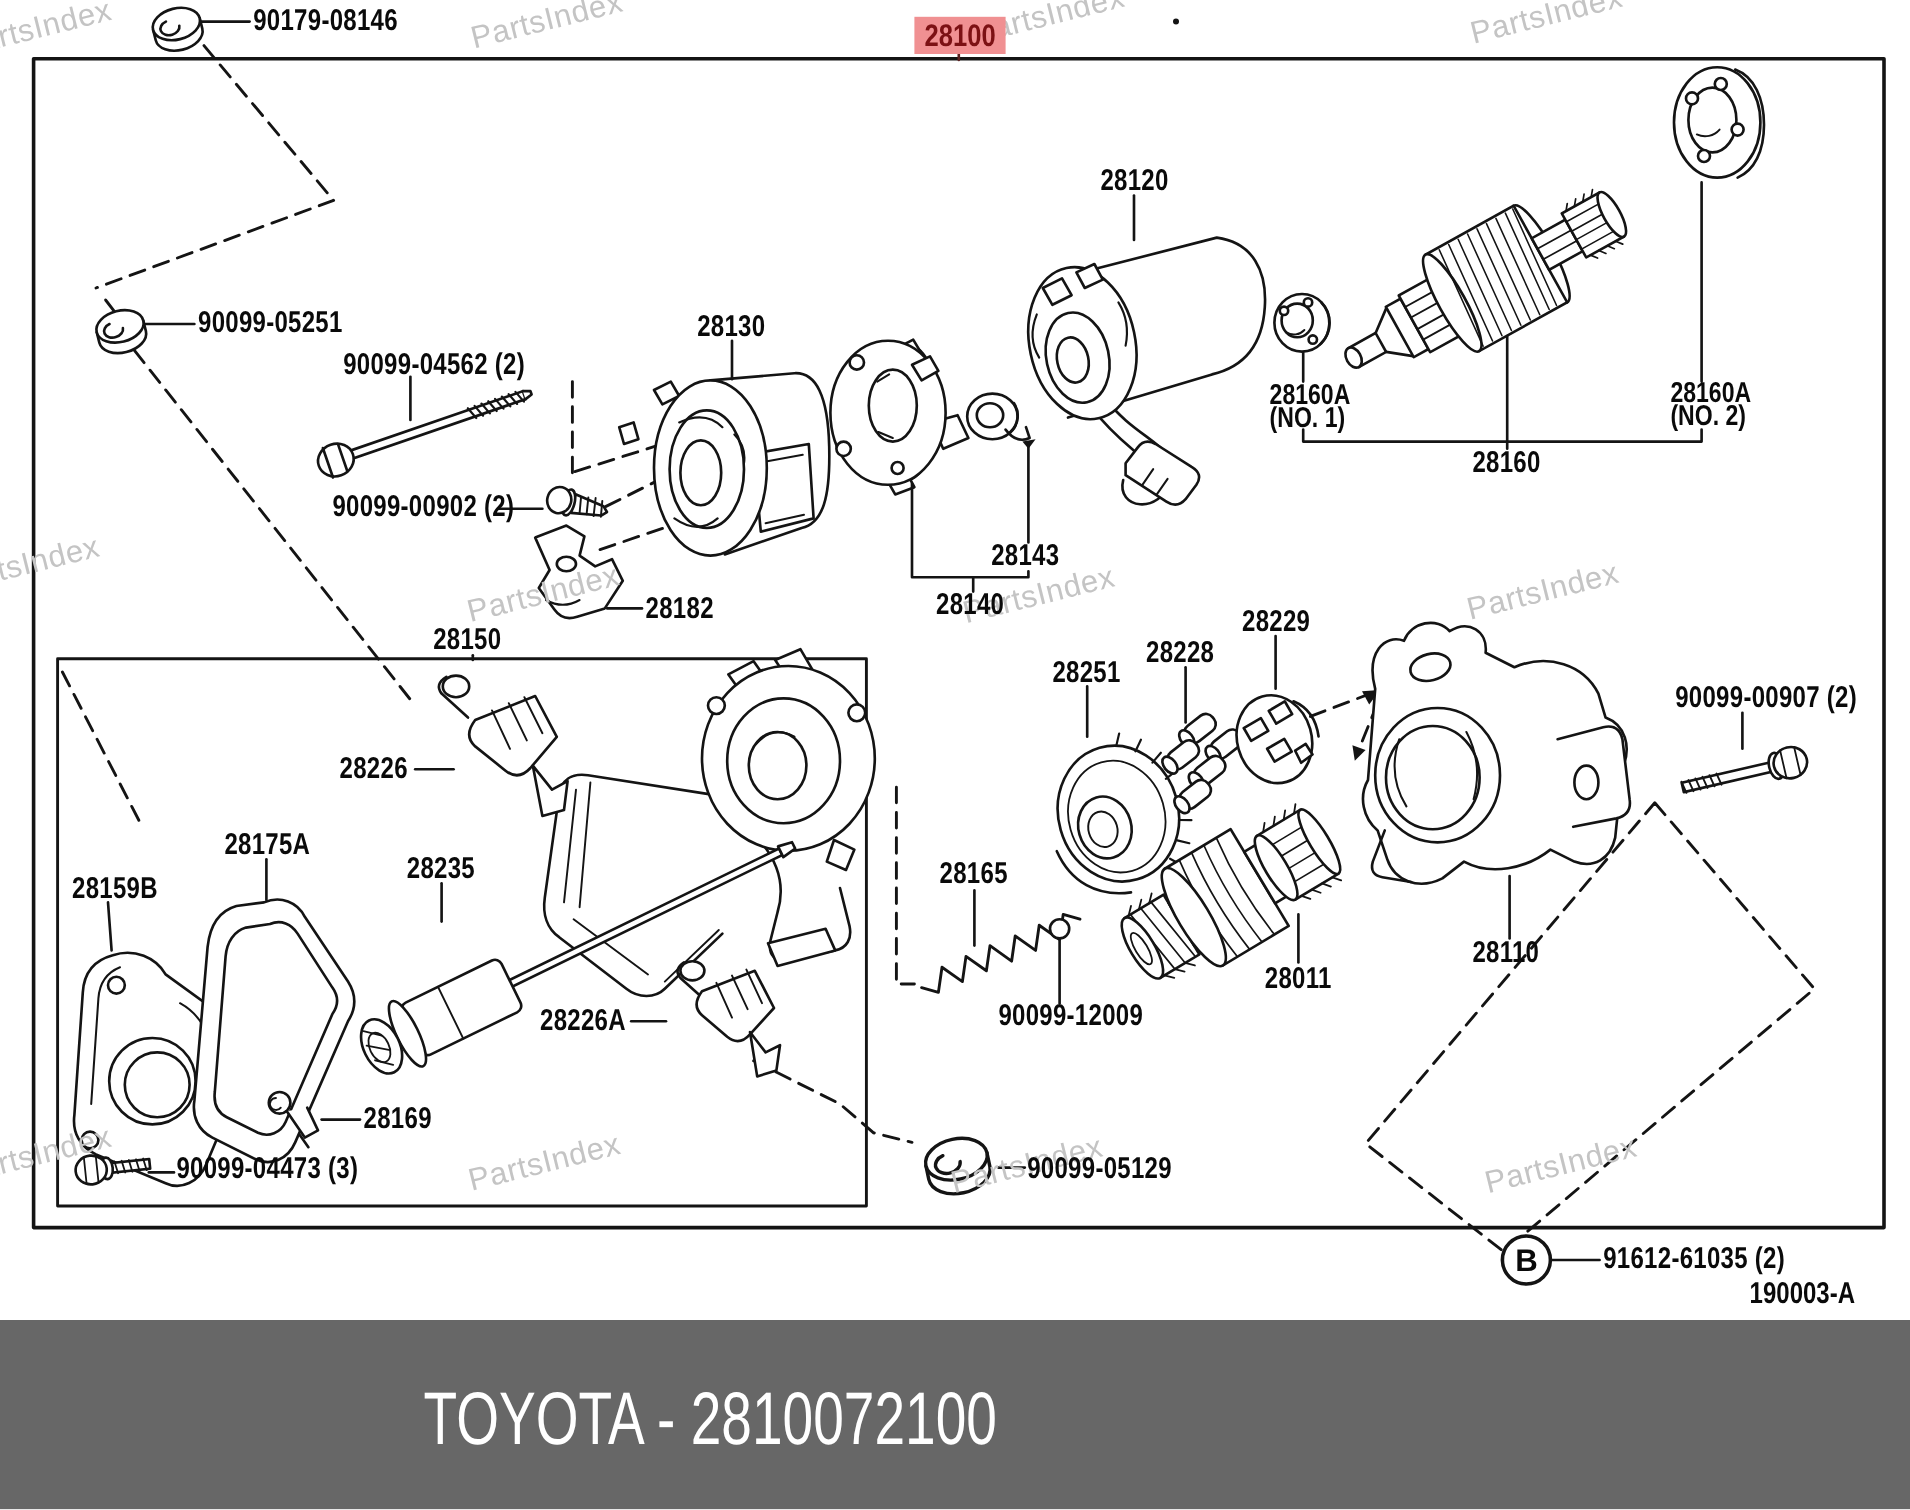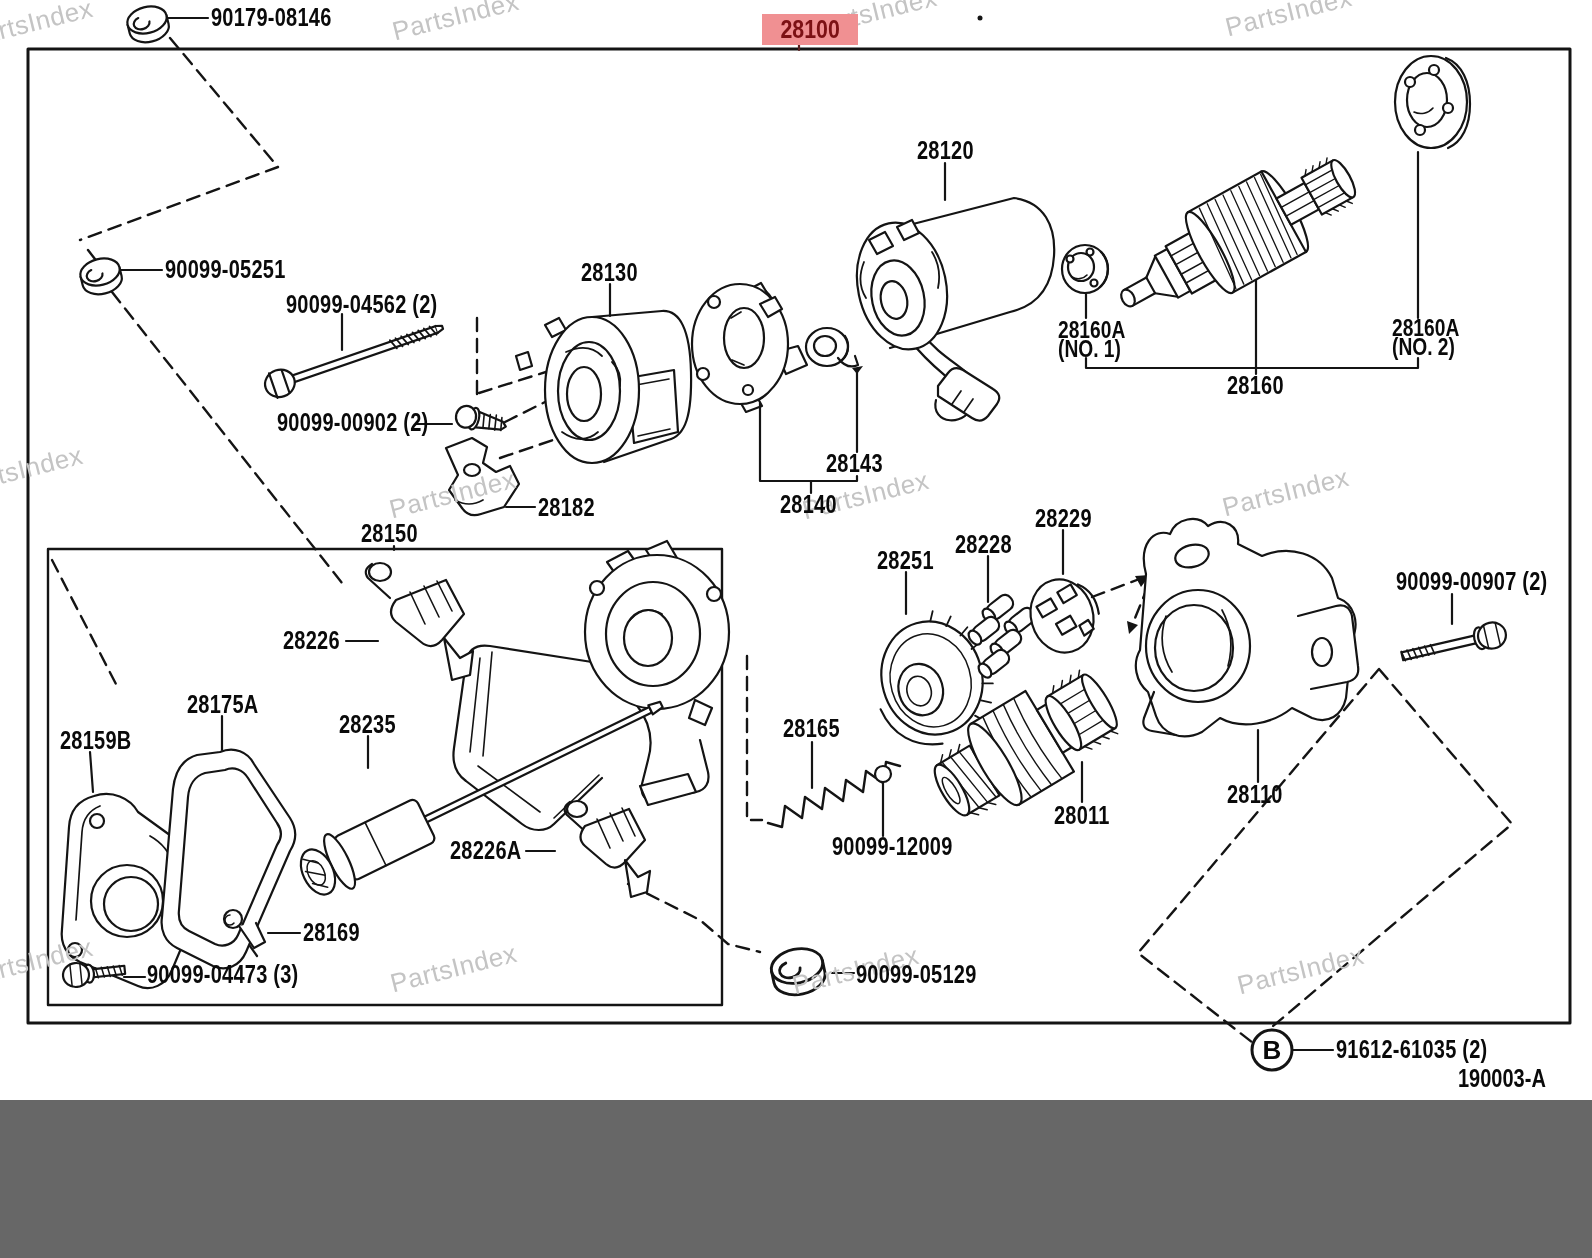--- a/index.html
+++ b/index.html
@@ -5,21 +5,21 @@
   html,body{margin:0;padding:0;background:#fff;}
   #stage{position:relative;width:1592px;height:1258px;background:#fff;overflow:hidden;
          font-family:"Liberation Sans",sans-serif;}
   #art{position:absolute;left:0;top:0;}
   .lbl{position:absolute;font-weight:bold;font-size:25px;line-height:22px;color:#0a0a0a;
        white-space:nowrap;transform:scaleX(0.8);transform-origin:0 0;letter-spacing:0.3px;}
   .lbl2{position:absolute;font-weight:bold;font-size:24px;line-height:19px;color:#0a0a0a;
         white-space:nowrap;transform:scaleX(0.8);transform-origin:0 0;}
   .wm{position:absolute;font-size:26px;color:#c4c4c4;font-weight:400;letter-spacing:0.5px;
       transform:rotate(-14deg);white-space:nowrap;user-select:none;}
-  .hl{position:absolute;left:762px;top:14px;width:96px;height:31px;background:#f09092;
+  .hl{position:absolute;left:762px;top:14px;width:76px;height:31px;background:#f09092;
       color:#7c1114;font-weight:bold;font-size:26px;line-height:31px;text-align:center;}
   .hl span{display:inline-block;transform:scaleX(0.82);}
   #footer-bar{position:absolute;left:0;top:1100px;width:1592px;height:158px;background:#676767;}
   .ft{position:absolute;top:1152px;color:#ffffff;font-size:62px;line-height:62px;
       text-align:center;}
   .ft span{display:inline-block;transform:scaleX(0.74);}
   #ft-left{left:262px;width:660px;}
   #ft-right{left:1000px;width:320px;}
   #callout-b{position:absolute;left:1258px;top:1036px;width:28px;height:28px;text-align:center;
              font-weight:bold;font-size:26px;line-height:28px;color:#0a0a0a;}
@@ -413,14 +413,15 @@
 <div class="lbl" style="left:339px;top:713px">28235</div>
 <div class="lbl" style="left:450px;top:839px">28226A</div>
 <div class="lbl" style="left:303px;top:921px">28169</div>
 <div class="lbl" style="left:147px;top:963px">90099-04473 (3)</div>
 <div class="lbl" style="left:1336px;top:1038px">91612-61035 (2)</div>
 
 <div id="callout-b">B</div>
 <div id="diagram-code">190003-A</div>
 
 <div id="footer-bar"></div>
+<div class="ft" id="ft-left"><span>TOYOTA - 2810072100</span></div>
 
 </div>
 
 </body></html>

